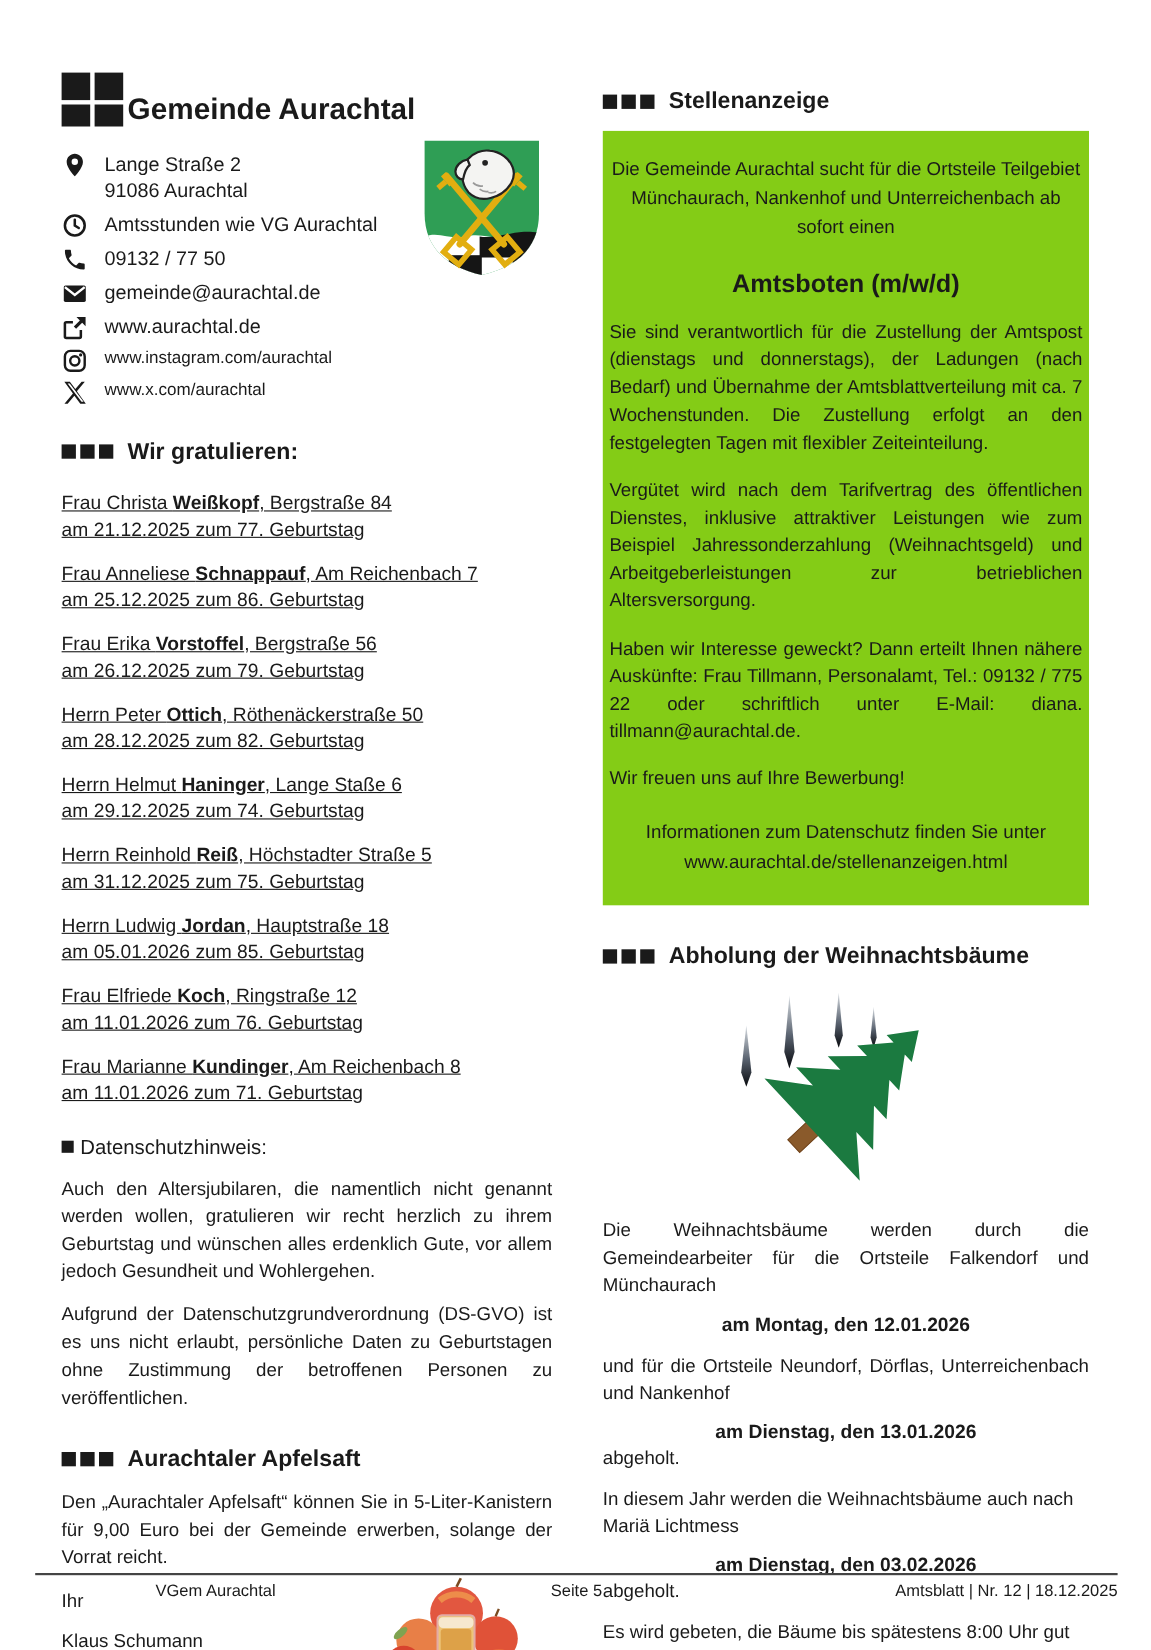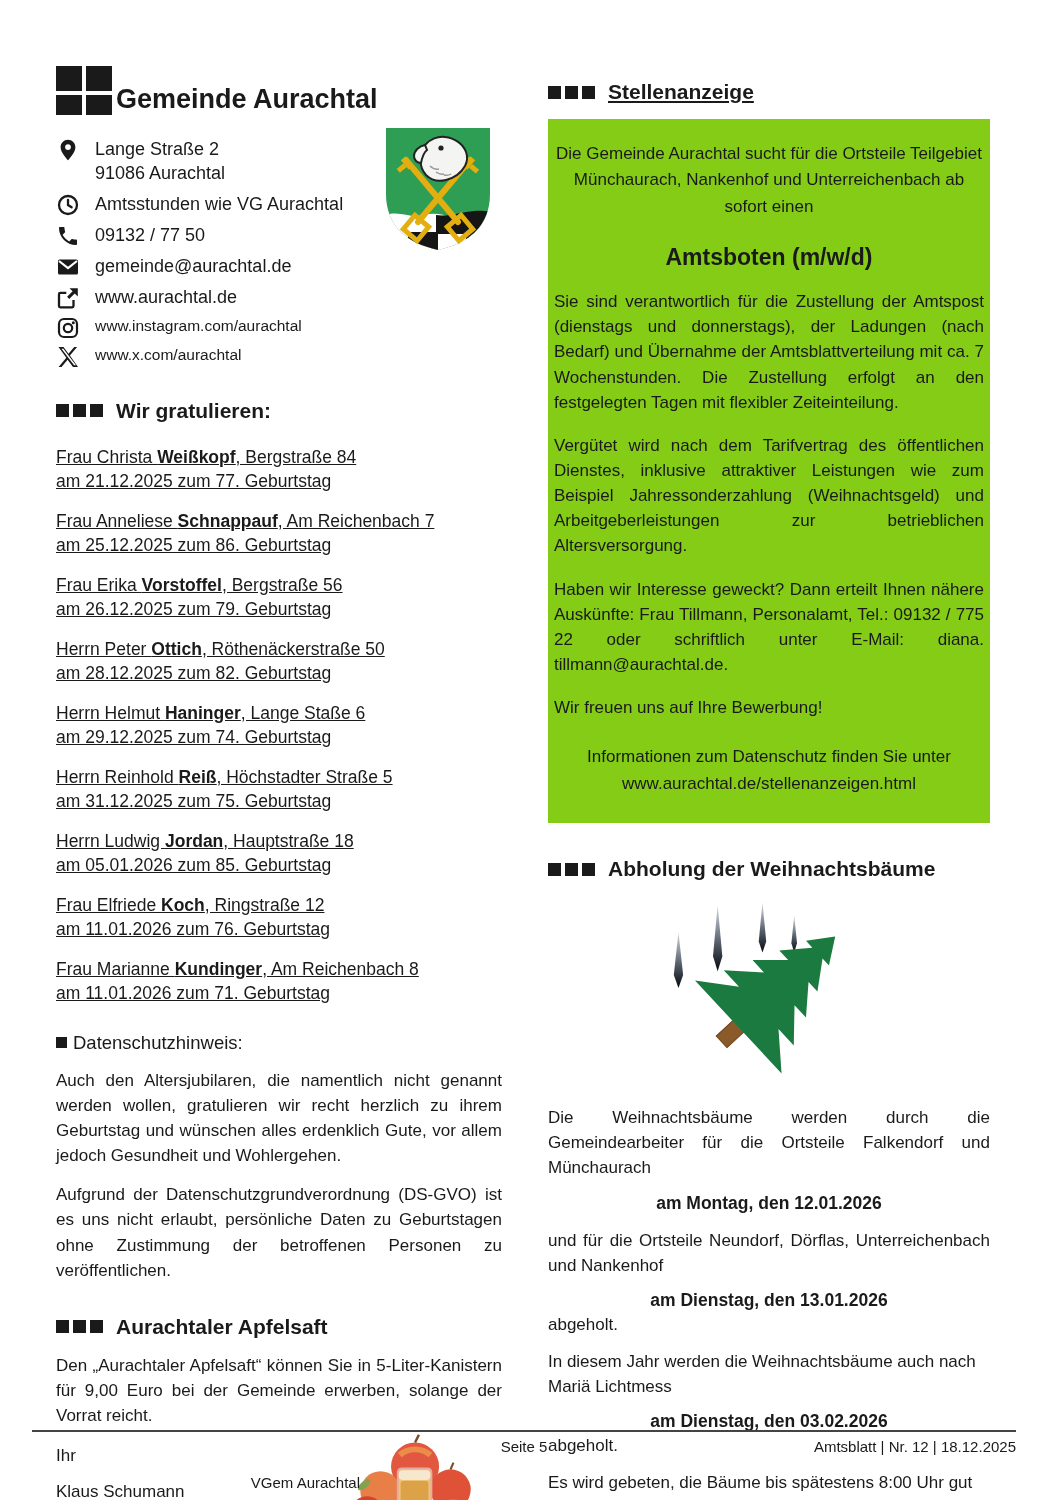--- a/index.html
+++ b/index.html
@@ -38,38 +38,38 @@
 
   .para { font-size:17px; line-height:1.48; text-align:justify; margin:14px 0 0; }
 
   
   .signature-wrap { position:relative; margin-top:18px; }
   .sig-line { font-size:17px; margin-top:6px; }
   .sig-ihr { margin-bottom:16px; }
   .apple-art { position:absolute; right:18px; top:-16px; }
 
   
-  .col-right .section-heading.first { margin-top:14px;text-decoration:underline; }
+  .col-right .section-heading.first { margin-top:14px; }
   .graybox { background:#84cc16; margin-top:15px; padding:22px 6px 26px; font-size:17px; }
   .graybox .center { text-align:center; line-height:1.55; margin:0; }
   .job-title { text-align:center; font-size:23px; font-weight:bold; margin:24px 0 6px; }
   .graybox .para { margin-top:18px; }
   .graybox .note { margin-top:24px; }
 
   .tree-wrap { text-align:center; margin:10px 0 0; }
 
   .wb { font-size:17px; }
   .wb .para { margin-top:14px; }
   .date-line { text-align:center; font-weight:bold; font-size:17.5px; margin:12px 0 2px; }
   .plain-line { font-size:17px; margin-top:12px; }
 
   
   .footer { position:absolute; left:32px; right:30px; top:1430px;
             border-top:2px solid #444; padding-top:6px; display:flex; font-size:15px; color:#1a1a1a; }
-  .footer .fl { flex:1; text-align:right;margin-top:36px; }
+  .footer .fl { flex:1; text-align:center; }
   .footer .fc { flex:1; text-align:center; }
   .footer .fr { flex:1; text-align:right; }
 </style>
 </head>
 <body>
 
 <div class="cols">
 
   <div class="col-left">
 

